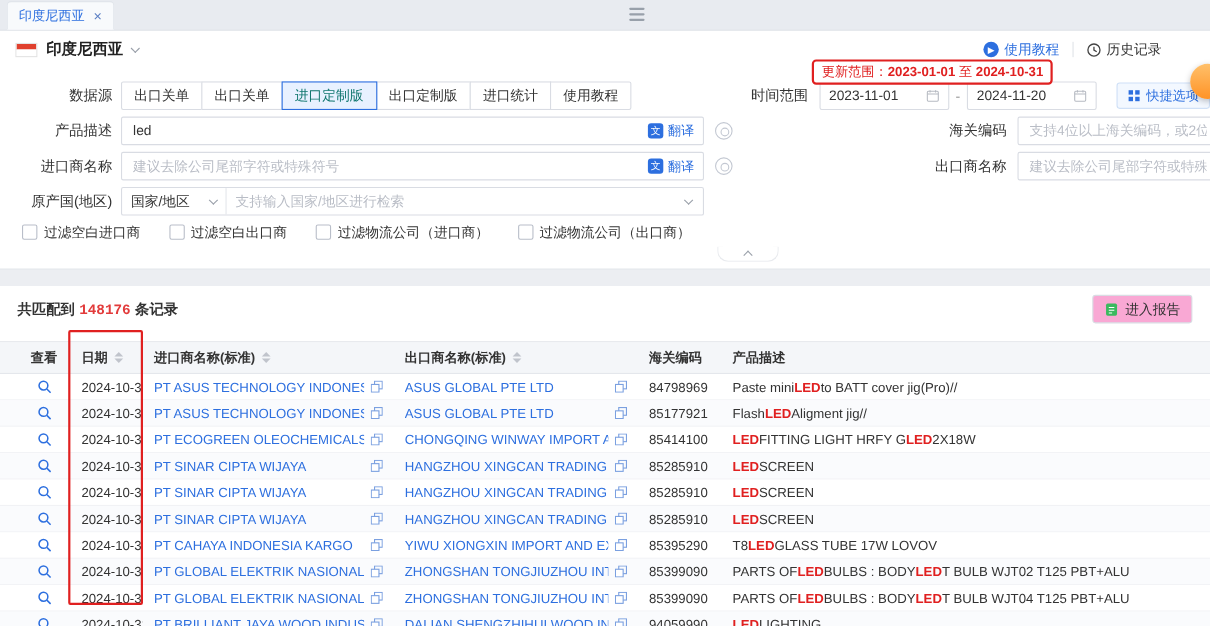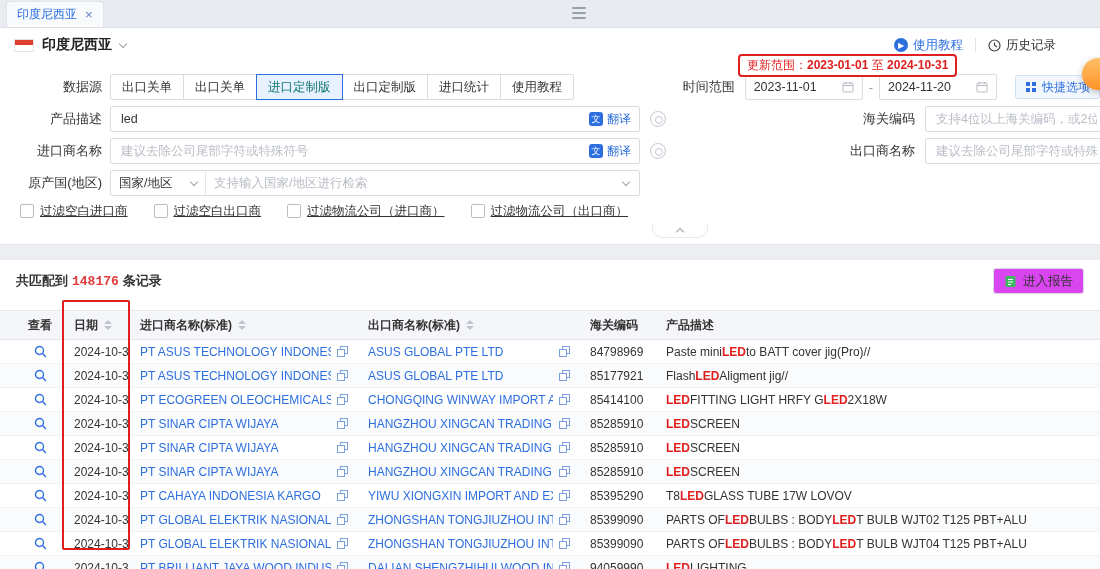--- a/index.html
+++ b/index.html
@@ -61,32 +61,32 @@
   .datebox .dval { font-size:12.5px; color:#333; }
   .dsep { margin:0 6px; color:#999; }
   .quick { margin-left:18px; height:24px; display:flex; align-items:center; gap:5px; padding:0 9px;
            border:1px solid #cfe0f7; background:#f3f8ff; border-radius:3px; color:#2d6fdf; font-size:12px; cursor:pointer; flex:none; }
   .origin { width:530px; flex:none; padding:0; }
   .origin .seg { width:95px; height:100%; display:flex; align-items:center; justify-content:space-between; padding:0 8px;
                  border-right:1px solid #e4e7ec; font-size:12.5px; color:#333; cursor:pointer; flex:none; }
   .origin input { padding:0 8px; }
   .origin .end-caret { margin-right:10px; }
   .chk-row { display:flex; gap:26px; padding-left:20px; height:18px; align-items:center; margin-top:4px; margin-bottom:0; }
-  .chk { display:flex; align-items:center; font-size:12.5px; color:#333; cursor:pointer;text-decoration:underline; }
+  .chk { display:flex; align-items:center; font-size:12.5px; color:#333; cursor:pointer; }
   .chk .box { width:14px; height:14px; border:1px solid #b9bec9; border-radius:2px; background:#fff; margin-right:6px; flex:none; }
   .collapse { width:56px; height:14px; margin-top:4px; margin-left:652px; background:#fff; border:1px solid #e8eaee; border-top:none;
               border-radius:0 0 10px 10px; display:flex; justify-content:center; align-items:flex-start; cursor:pointer; }
   .collapse .chev { transform:rotate(-135deg); margin-top:5px; }
   
   .strip { height:16px; background:#eceef2; border-top:1px solid #e2e5ea; }
   .results { background:#fff; padding-top:8px; }
   .match-row { display:flex; align-items:center; height:26px; padding:0 16px; }
   .match { font-size:13px; font-weight:bold; color:#333;font-family:Liberation Mono, monospace; }
   .match .cnt { color:#e23b3b; padding:0 4px; }
-  .report-btn { margin-left:auto; height:26px; border:1px solid #d9dce3; border-radius:3px; background:#d946ef;
+  .report-btn { margin-left:auto; height:26px; border:1px solid #d9dce3; border-radius:3px; background:#f9a8d4;
                 display:flex; align-items:center; gap:6px; padding:0 10px; font-size:12.5px; color:#333; cursor:pointer; font-family:inherit; }
   .tbl { margin-top:16px; }
   .tgrid { display:grid; grid-template-columns:48px 66px 228px 222px 76px minmax(0,1fr); padding-left:16px; align-items:center; }
   .thead { height:30px; background:#f4f6f9; border-top:1px solid #e8eaee; border-bottom:1px solid #e4e7ec; }
   .th { font-size:12px; font-weight:bold; color:#333; display:flex; align-items:center; padding-left:10px; height:100%; }
   .th.center { justify-content:center; padding-left:0; }
   .sort { display:inline-flex; flex-direction:column; margin-left:6px; gap:2px; }
   .sort i { width:0; height:0; border-left:4px solid transparent; border-right:4px solid transparent; display:block; }
   .sort .up { border-bottom:4px solid #c0c4cc; }
   .sort .dn { border-top:4px solid #c0c4cc; }

